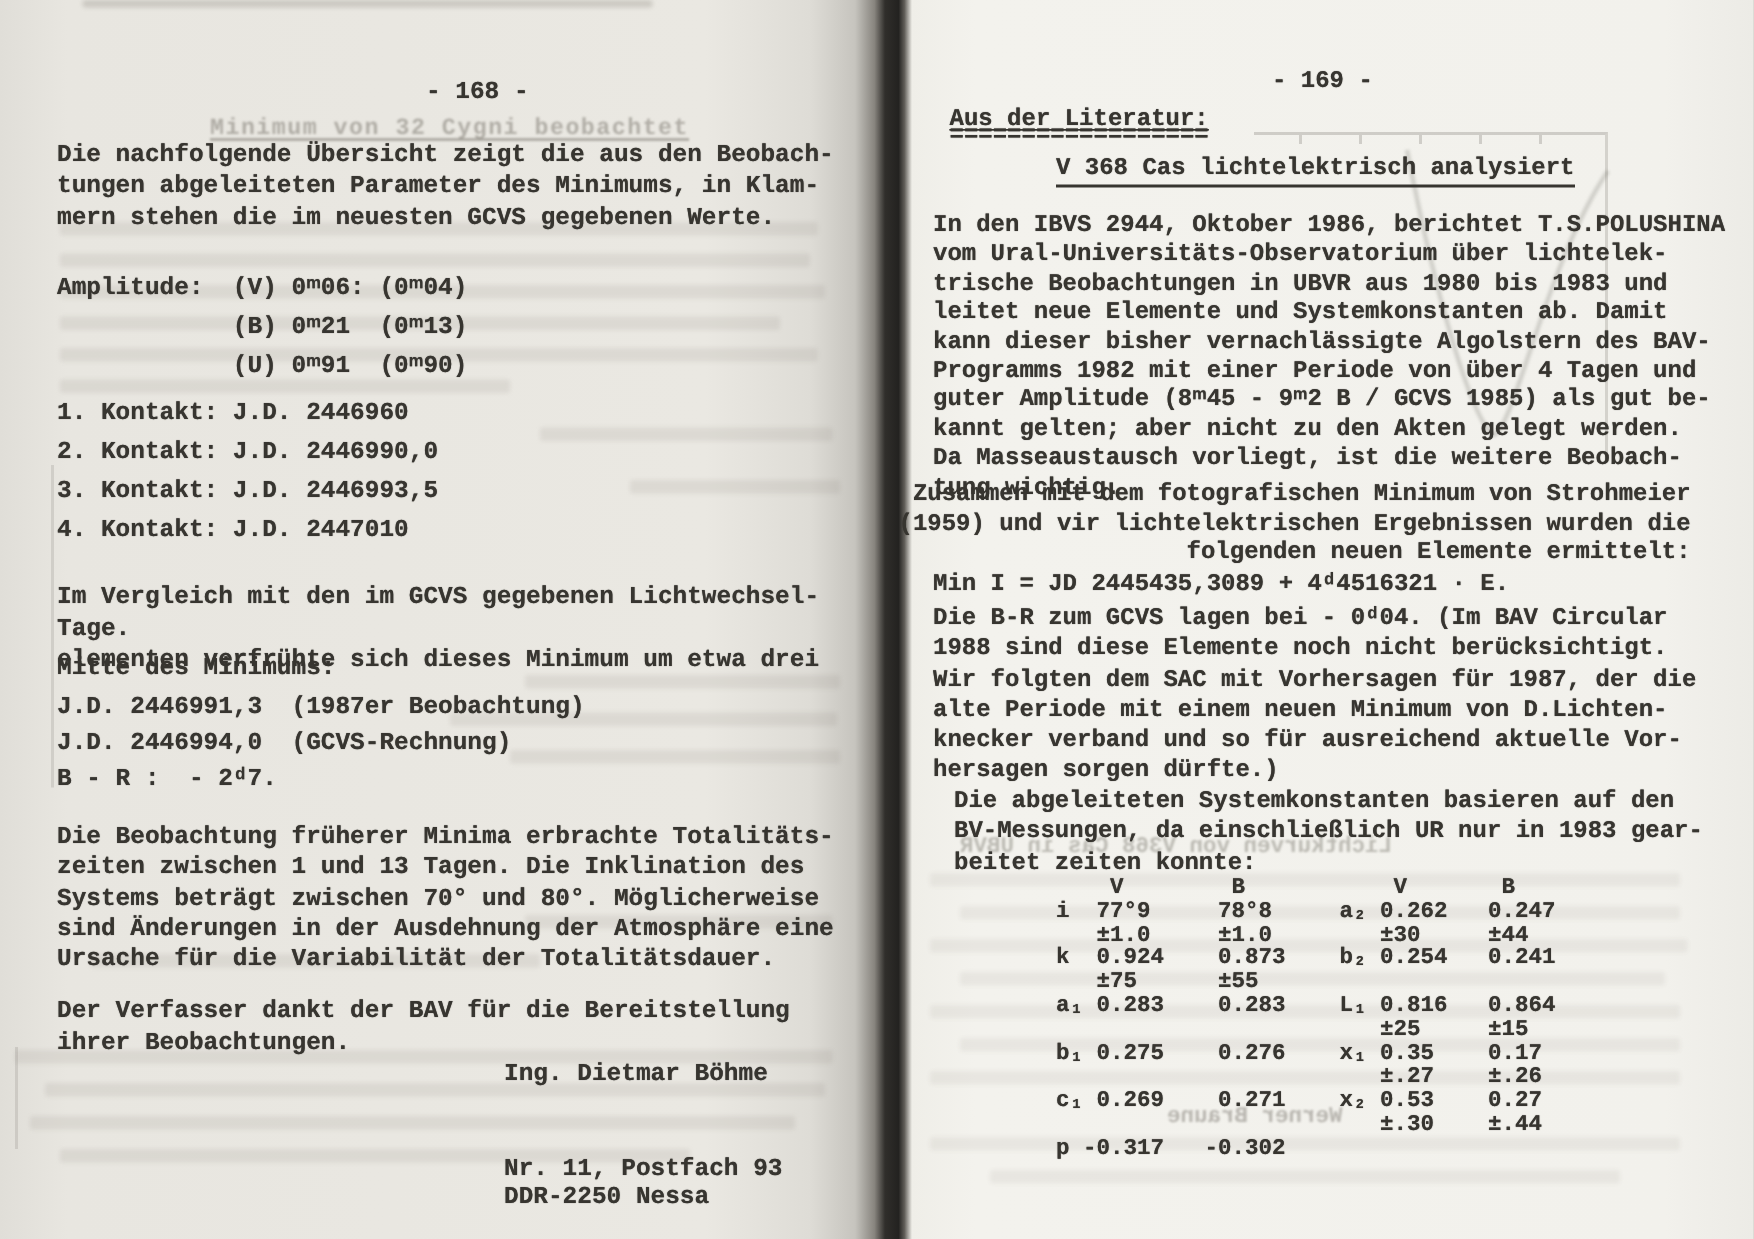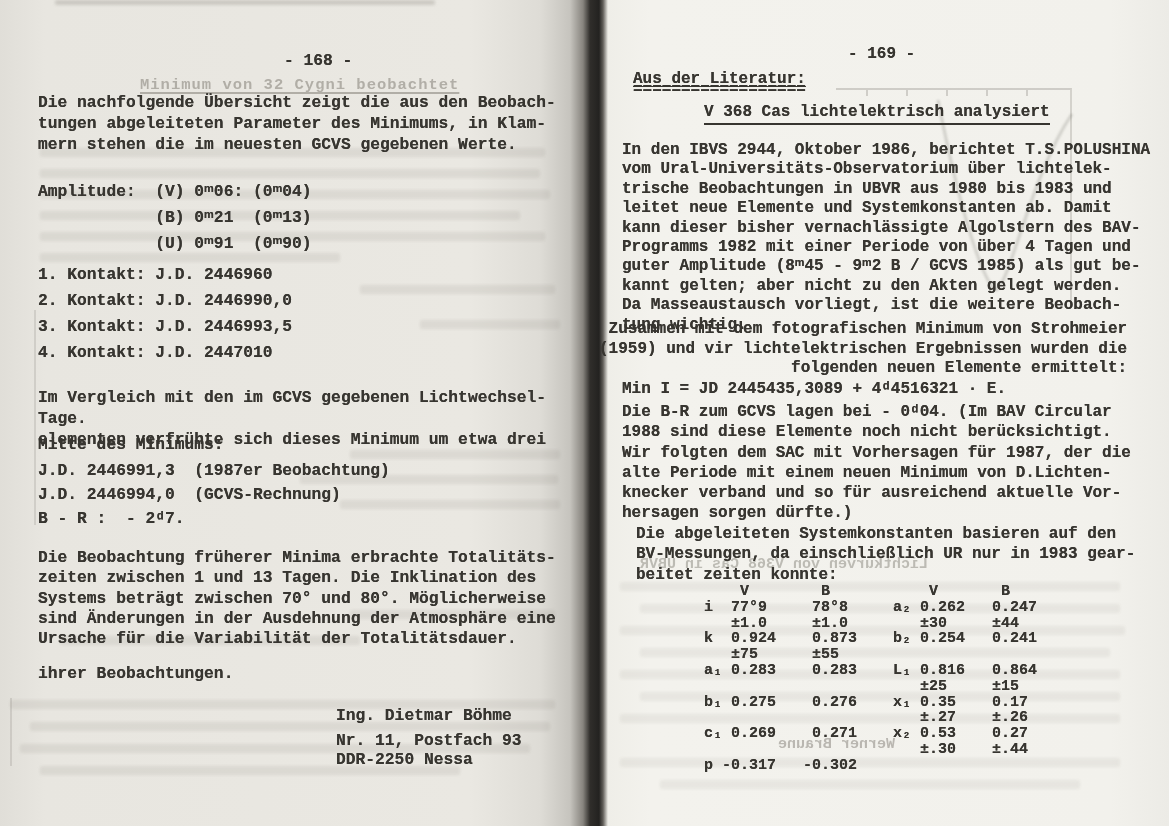--- a/index.html
+++ b/index.html
@@ -81,23 +81,23 @@
   <div class="sm" style="left:660px;top:780px;width:420px;opacity:.75;"></div>
 
   <div class="tb" style="left:248px;top:50px;margin-left:36px;">- 168 -</div>
   <div class="tb" style="left:38px;top:92px;"><div class="ln">Die nachfolgende Übersicht zeigt die aus den Beobach-</div><div class="ln">tungen abgeleiteten Parameter des Minimums, in Klam-</div><div class="ln">mern stehen die im neuesten GCVS gegebenen Werte.</div></div>
   <div class="tb" style="left:38px;top:179px;line-height:26px;"><div class="ln">Amplitude:  (V) 0ᵐ06: (0ᵐ04)</div><div class="ln">            (B) 0ᵐ21  (0ᵐ13)</div><div class="ln">            (U) 0ᵐ91  (0ᵐ90)</div></div>
   <div class="tb" style="left:38px;top:262px;line-height:26px;"><div class="ln">1. Kontakt: J.D. 2446960</div><div class="ln">2. Kontakt: J.D. 2446990,0</div><div class="ln">3. Kontakt: J.D. 2446993,5</div><div class="ln">4. Kontakt: J.D. 2447010</div></div>
   <div class="tb" style="left:38px;top:387px;"><div class="ln">Im Vergleich mit den im GCVS gegebenen Lichtwechsel-</div><div class="ln">Tage.</div><div class="ln">elementen verfrühte sich dieses Minimum um etwa drei</div></div>
   <div class="tb" style="left:38px;top:434px;">Mitte des Minimums:</div>
   <div class="tb" style="left:38px;top:459px;line-height:23.8px;"><div class="ln">J.D. 2446991,3  (1987er Beobachtung)</div><div class="ln">J.D. 2446994,0  (GCVS-Rechnung)</div><div class="ln">B - R :  - 2ᵈ7.</div></div>
   <div class="tb" style="left:38px;top:548px;line-height:20.3px;"><div class="ln">Die Beobachtung früherer Minima erbrachte Totalitäts-</div><div class="ln">zeiten zwischen 1 und 13 Tagen. Die Inklination des</div><div class="ln">Systems beträgt zwischen 70° und 80°. Möglicherweise</div><div class="ln">sind Änderungen in der Ausdehnung der Atmosphäre eine</div><div class="ln">Ursache für die Variabilität der Totalitätsdauer.</div></div>
-  <div class="tb" style="left:38px;top:664px;line-height:20.5px;"><div class="ln">ihrer Beobachtungen.</div></div>
+  <div class="tb" style="left:38px;top:664px;line-height:20.5px;"><div class="ln">Der Verfasser dankt der BAV für die Bereitstellung</div><div class="ln">ihrer Beobachtungen.</div></div>
   <div class="tb" style="left:336px;top:705px;">Ing. Dietmar Böhme</div>
-  <div class="tb" style="left:336px;top:732px;line-height:18.8px;"><div class="ln">Nr. 11, Postfach 93</div><div class="ln">DDR-2250 Nessa</div></div>
+  <div class="tb" style="left:336px;top:770px;line-height:18.8px;"><div class="ln">Nr. 11, Postfach 93</div><div class="ln">DDR-2250 Nessa</div></div>
 
   <div class="tb rp" style="left:848px;top:44px;">- 169 -</div>
   <div class="tb rp u" style="left:633px;top:69px;text-decoration:underline;">Aus der Literatur:</div>
   <div class="tb rp" style="left:633px;top:80px;">==================</div>
   <div class="tb rp" style="left:704px;top:102px;"><span class="title-u">V 368 Cas lichtelektrisch analysiert</span></div>
   <div class="tb rp" style="left:622px;top:141px;line-height:19.4px;"><div class="ln">In den IBVS 2944, Oktober 1986, berichtet T.S.POLUSHINA</div><div class="ln">vom Ural-Universitäts-Observatorium über lichtelek-</div><div class="ln">trische Beobachtungen in UBVR aus 1980 bis 1983 und</div><div class="ln">leitet neue Elemente und Systemkonstanten ab. Damit</div><div class="ln">kann dieser bisher vernachlässigte Algolstern des BAV-</div><div class="ln">Programms 1982 mit einer Periode von über 4 Tagen und</div><div class="ln">guter Amplitude (8ᵐ45 - 9ᵐ2 B / GCVS 1985) als gut be-</div><div class="ln">kannt gelten; aber nicht zu den Akten gelegt werden.</div><div class="ln">Da Masseaustausch vorliegt, ist die weitere Beobach-</div><div class="ln">tung wichtig.</div></div>
   <div class="tb rp" style="left:599px;top:320px;line-height:19.5px;text-align:right;"><div class="ln">Zusammen mit dem fotografischen Minimum von Strohmeier</div><div class="ln">(1959) und vir lichtelektrischen Ergebnissen wurden die</div><div class="ln">folgenden neuen Elemente ermittelt:</div></div>
   <div class="tb rp" style="left:622px;top:379px;">Min I = JD 2445435,3089 + 4ᵈ4516321 · E.</div>
   <div class="tb rp" style="left:622px;top:402px;line-height:20.3px;"><div class="ln">Die B-R zum GCVS lagen bei - 0ᵈ04. (Im BAV Circular</div><div class="ln">1988 sind diese Elemente noch nicht berücksichtigt.</div><div class="ln">Wir folgten dem SAC mit Vorhersagen für 1987, der die</div><div class="ln">alte Periode mit einem neuen Minimum von D.Lichten-</div><div class="ln">knecker verband und so für ausreichend aktuelle Vor-</div><div class="ln">hersagen sorgen dürfte.)</div></div>
   <div class="tb rp" style="left:636px;top:524px;line-height:20.3px;"><div class="ln">Die abgeleiteten Systemkonstanten basieren auf den</div><div class="ln">BV-Messungen, da einschließlich UR nur in 1983 gear-</div><div class="ln">beitet zeiten konnte:</div></div>

